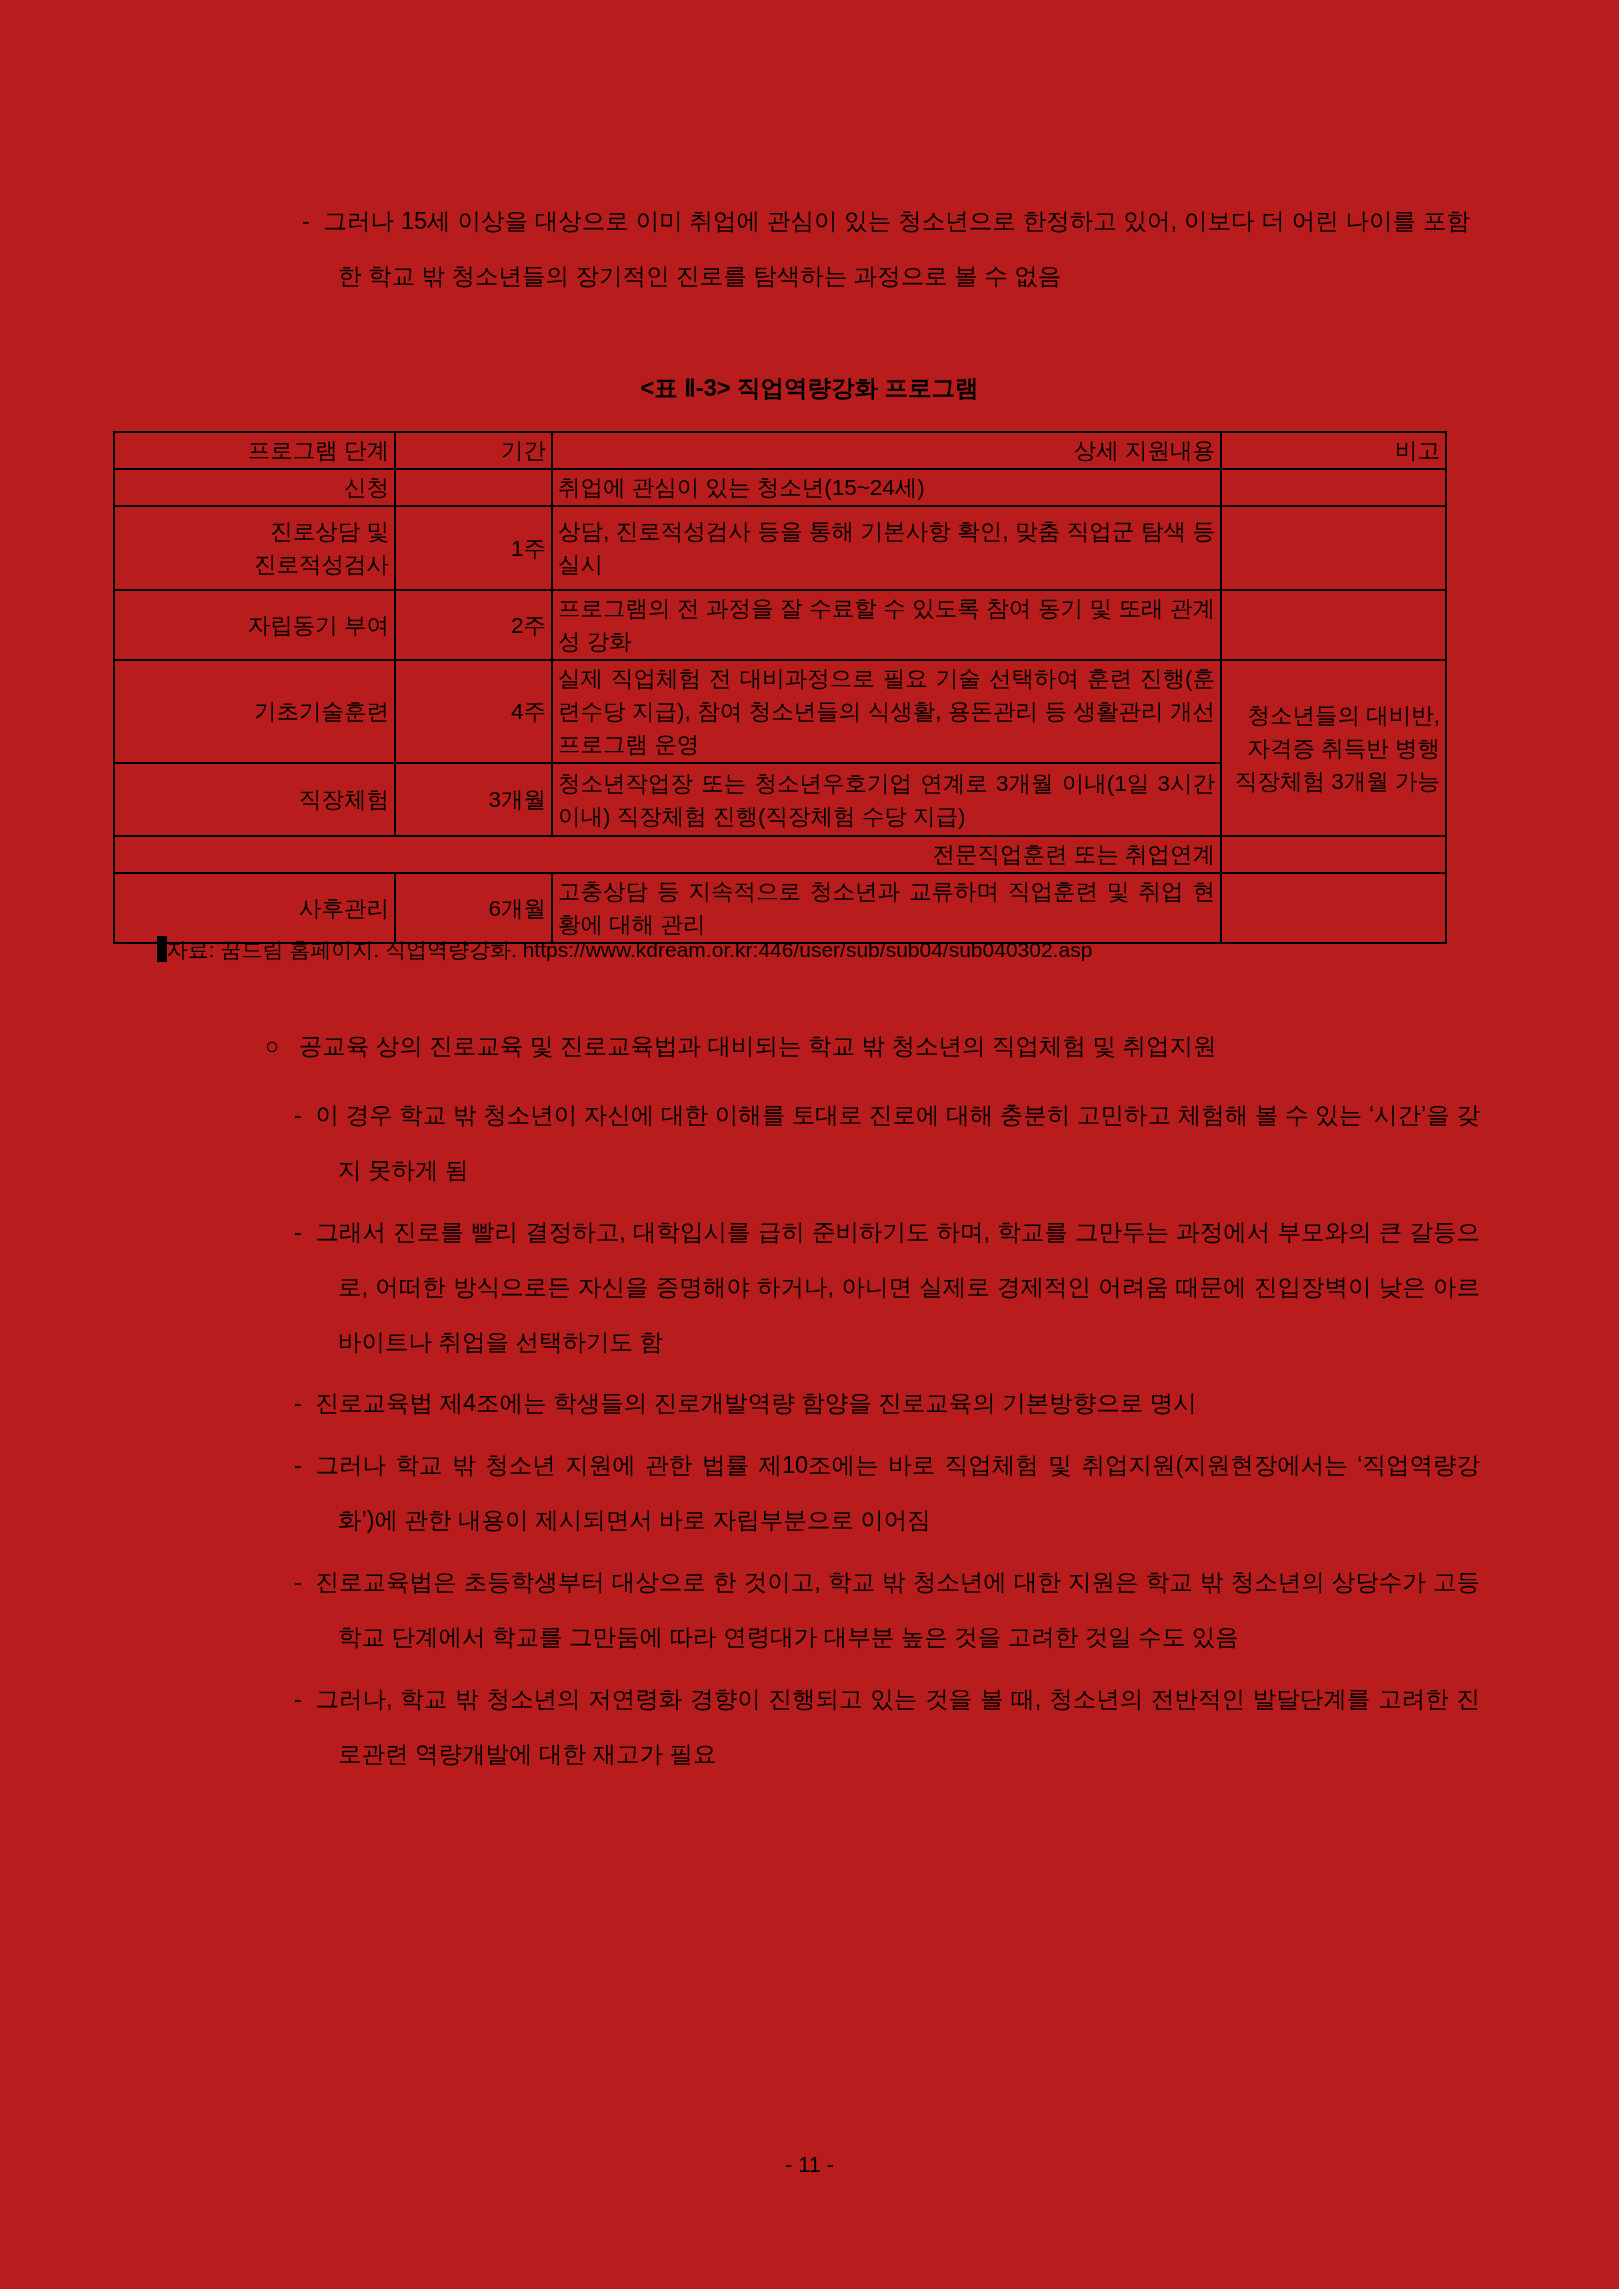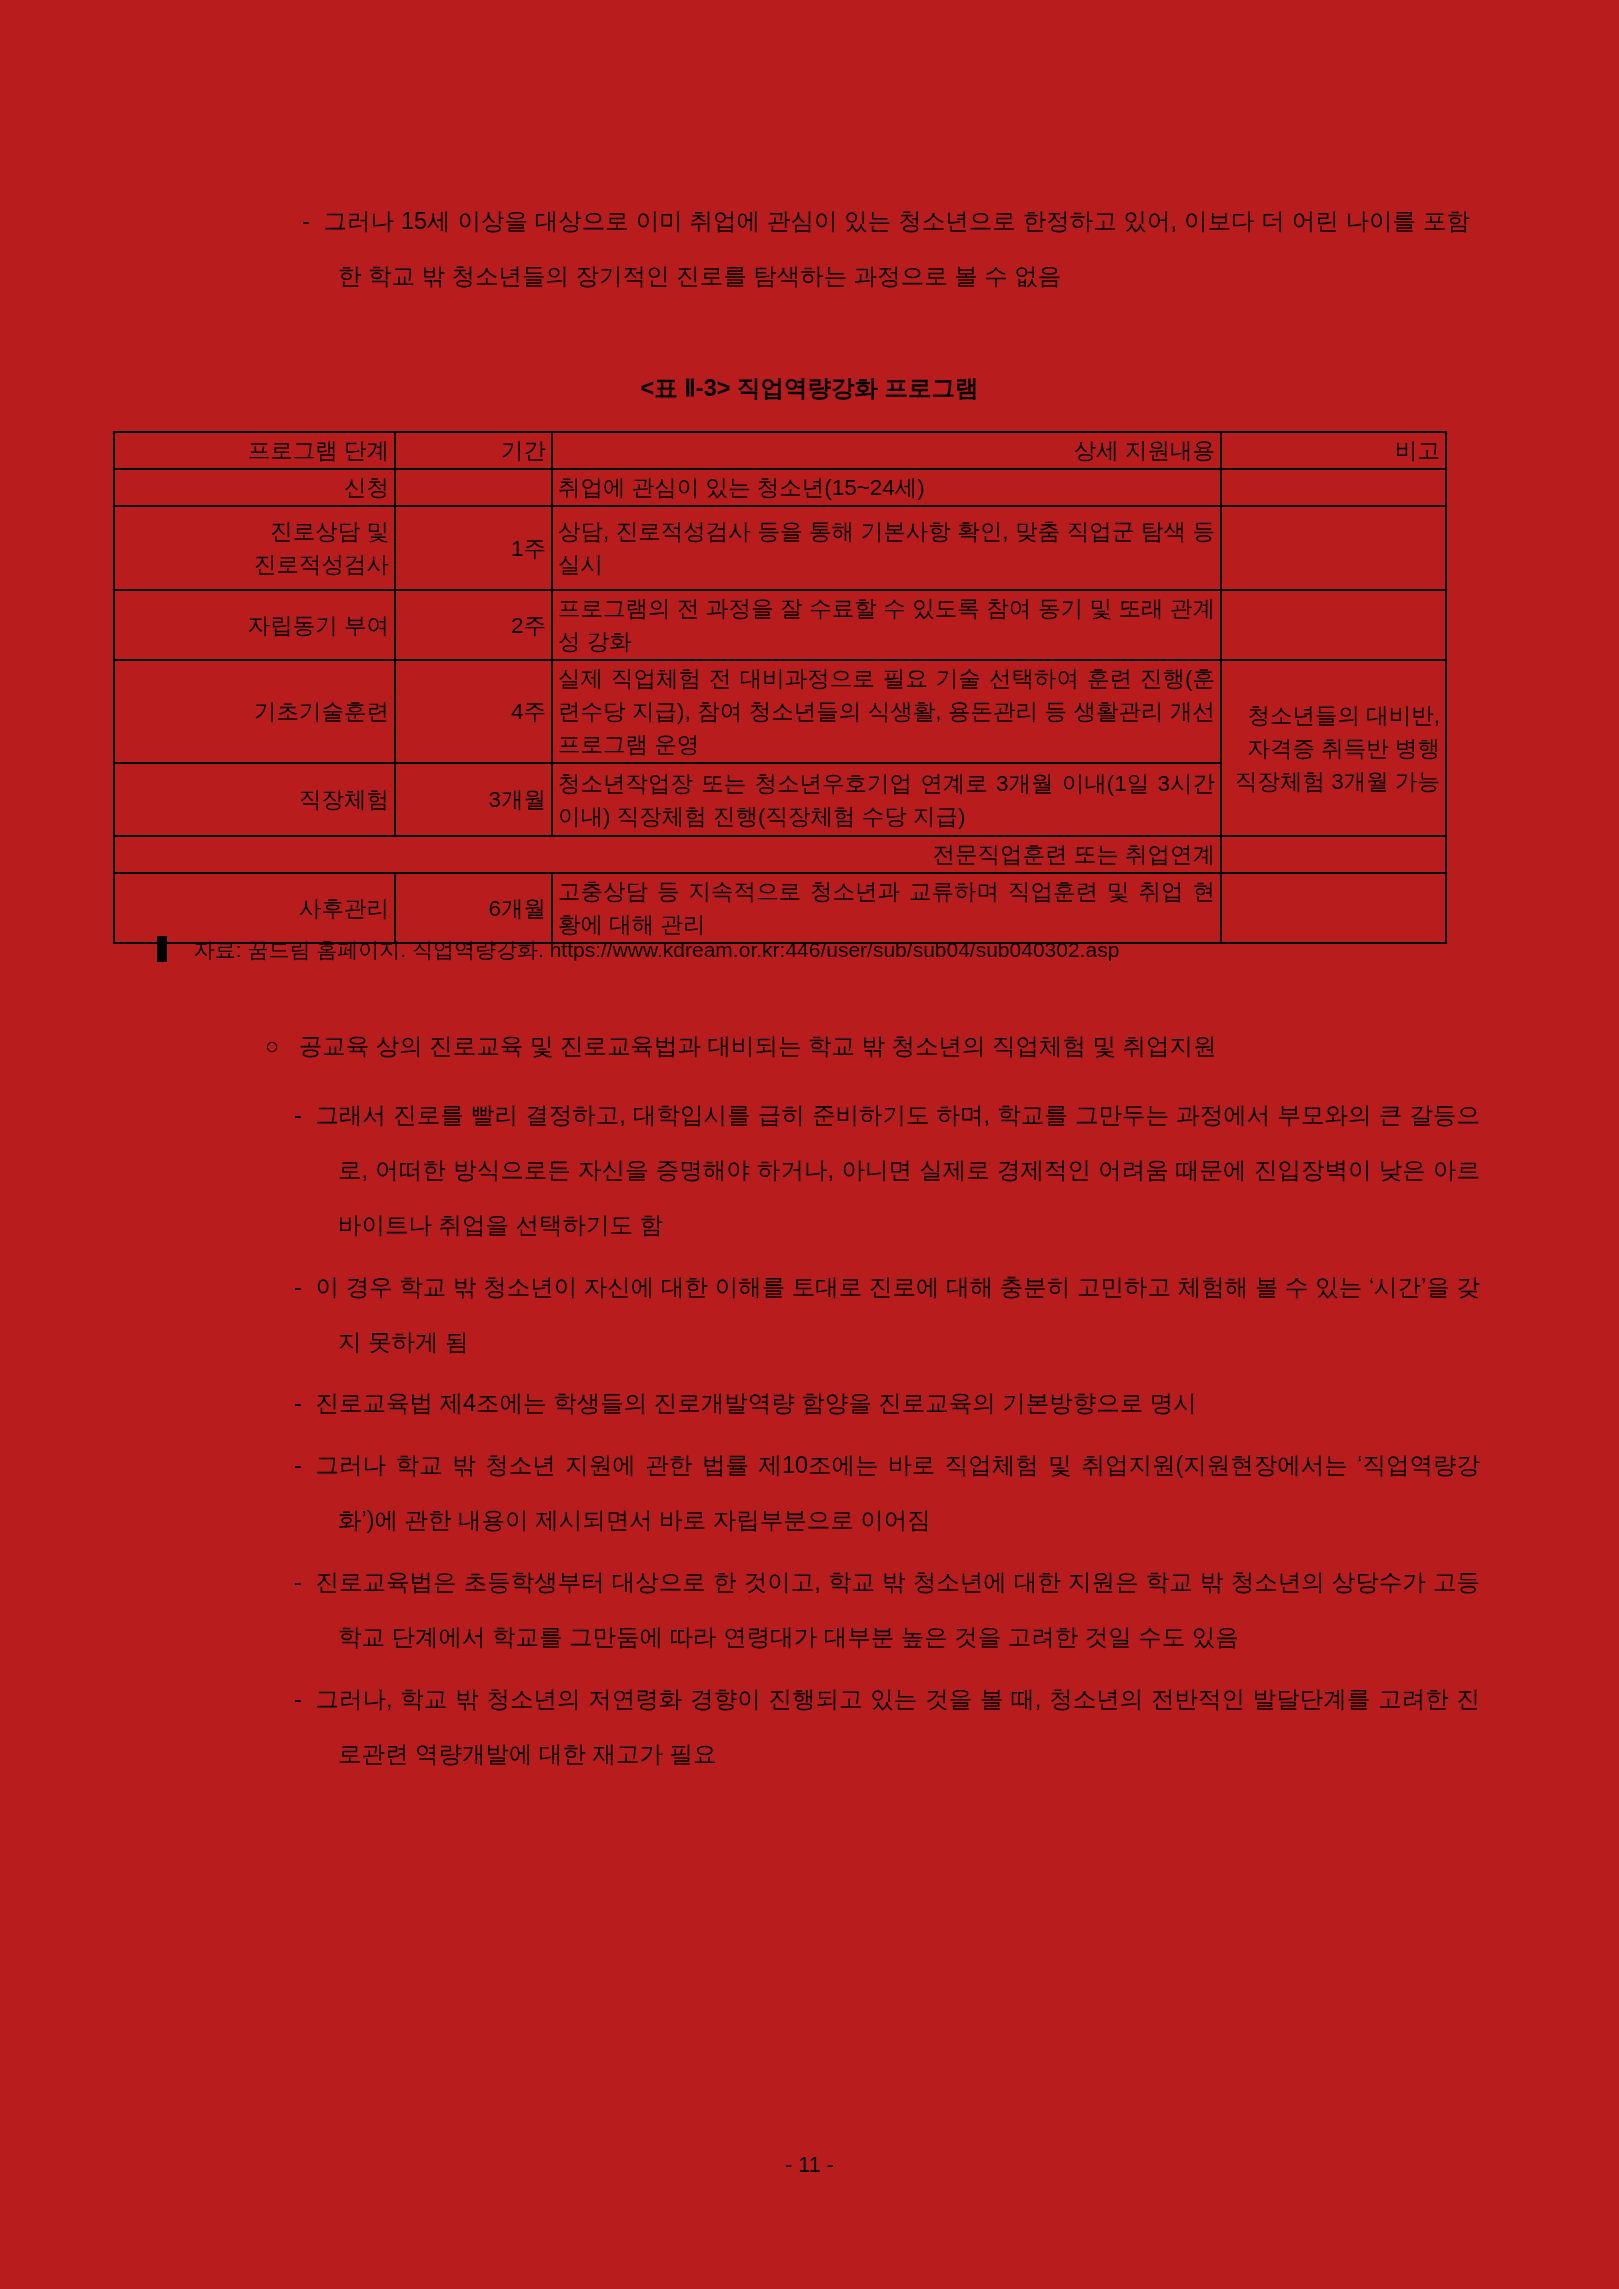--- a/index.html
+++ b/index.html
@@ -41,21 +41,21 @@
     text-align:right;
     font-weight:normal;
     overflow:hidden;
   }
   table.program td.left { text-align:justify; }
   table.program td.pre  { white-space:pre-line; }
 
   
   .source {
     position:absolute; left:157px; top:936px; width:1392px;
-    display:flex; align-items:flex-start; gap:27px;
+    display:flex; align-items:flex-start; gap:0;
     font-size:21px;
   }
   .source-bar { width:9.8px; height:25.5px; background:#000; flex:none; }
 
   
   .section {
     position:absolute; left:260px; top:1019px; width:1220px;
     font-size:23.5px; line-height:55px;
   }
   .heading {
@@ -149,24 +149,24 @@
     <span class="source-bar"></span>
     <span>자료: 꿈드림 홈페이지. 직업역량강화. https://www.kdream.or.kr:446/user/sub/sub04/sub040302.asp</span>
   </div>
 
   <div class="section">
     <div class="heading">
       <span class="circ">○</span><span>공교육 상의 진로교육 및 진로교육법과 대비되는 학교 밖 청소년의 직업체험 및 취업지원</span>
     </div>
 
     <div class="item">
-      <span class="dash">-</span><span>그래서 진로를 빨리 결정하고, 대학입시를 급히 준비하기도 하며, 학교를 그만두는 과정에서 부모와의 큰 갈등으로, 어떠한 방식으로든 자신을 증명해야 하거나, 아니면 실제로 경제적인 어려움 때문에 진입장벽이 낮은 아르바이트나 취업을 선택하기도 함</span>
+      <span class="dash">-</span><span>이 경우 학교 밖 청소년이 자신에 대한 이해를 토대로 진로에 대해 충분히 고민하고 체험해 볼 수 있는 ‘시간’을 갖지 못하게 됨</span>
     </div>
     <div class="item">
-      <span class="dash">-</span><span>이 경우 학교 밖 청소년이 자신에 대한 이해를 토대로 진로에 대해 충분히 고민하고 체험해 볼 수 있는 ‘시간’을 갖지 못하게 됨</span>
+      <span class="dash">-</span><span>그래서 진로를 빨리 결정하고, 대학입시를 급히 준비하기도 하며, 학교를 그만두는 과정에서 부모와의 큰 갈등으로, 어떠한 방식으로든 자신을 증명해야 하거나, 아니면 실제로 경제적인 어려움 때문에 진입장벽이 낮은 아르바이트나 취업을 선택하기도 함</span>
     </div>
     <div class="item">
       <span class="dash">-</span><span>진로교육법 제4조에는 학생들의 진로개발역량 함양을 진로교육의 기본방향으로 명시</span>
     </div>
     <div class="item">
       <span class="dash">-</span><span>그러나 학교 밖 청소년 지원에 관한 법률 제10조에는 바로 직업체험 및 취업지원(지원현장에서는 ‘직업역량강화’)에 관한 내용이 제시되면서 바로 자립부분으로 이어짐</span>
     </div>
     <div class="item">
       <span class="dash">-</span><span>진로교육법은 초등학생부터 대상으로 한 것이고, 학교 밖 청소년에 대한 지원은 학교 밖 청소년의 상당수가 고등학교 단계에서 학교를 그만둠에 따라 연령대가 대부분 높은 것을 고려한 것일 수도 있음</span>
     </div>

